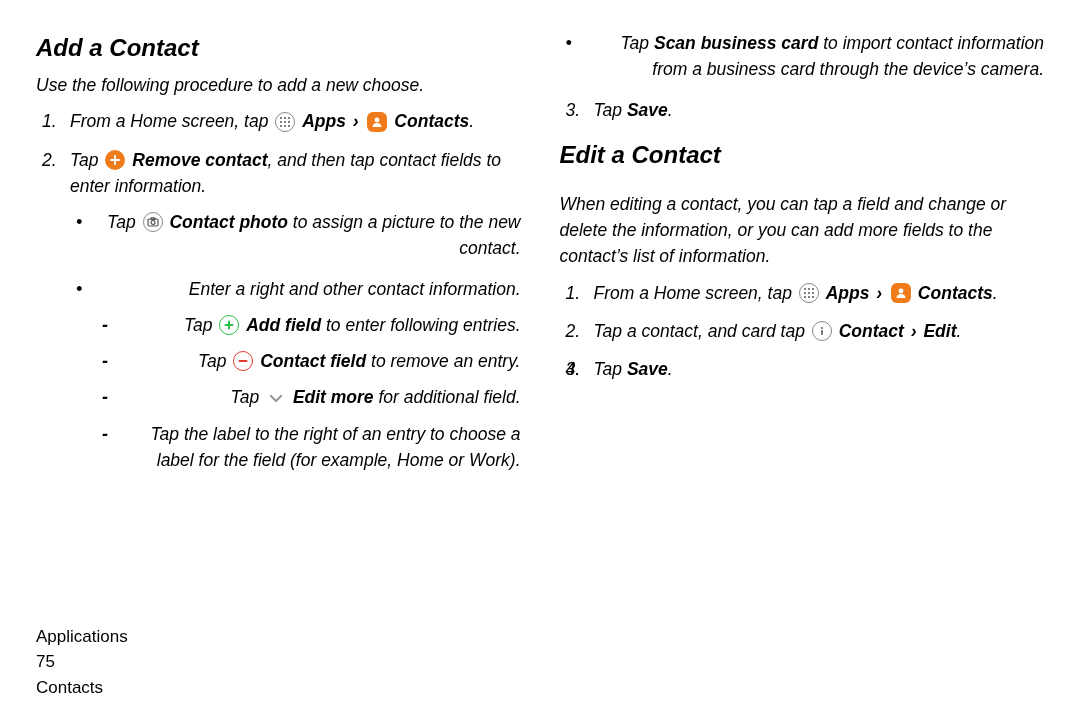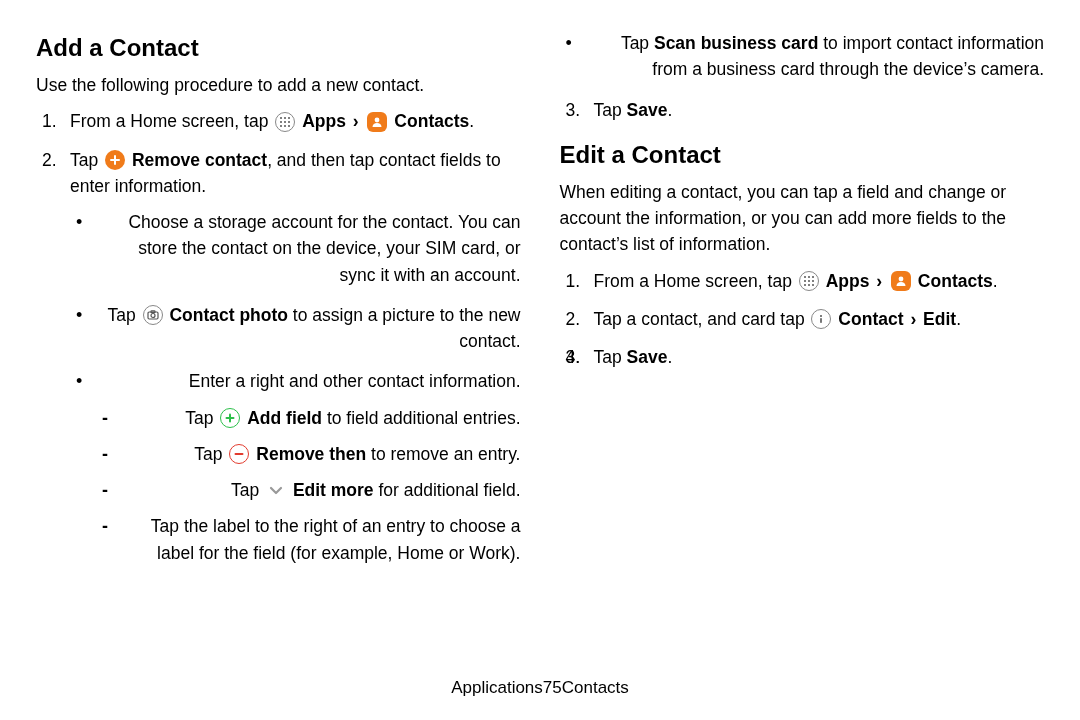--- a/index.html
+++ b/index.html
@@ -11,20 +11,21 @@
     background: #fff;
     padding: 30px 36px 0 36px;
     position: relative;
     font-size: 17.5px;
     line-height: 1.5;
   }
   .columns {
     display: flex;
     gap: 39px;
     height: 640px;
+    font-style: italic;
   }
   .col {
     flex: 1;
     min-width: 0;
   }
   h2 {
     font-size: 24px;
     font-weight: 700;
     margin-bottom: 6px;
   }
@@ -89,33 +90,34 @@
   .ico-plus-green { background:#fff; border:1.5px solid #2bbf4a; border-radius:50%; }
   .ico-minus-red { background:#fff; border:1.5px solid #e23b2e; border-radius:50%; }
   .ico-chevron { }
   .ico-chevron svg { width:16px; height:16px; }
   .ico-info { background:#fff; border:1.2px solid #888; border-radius:50%; }
   .chev { font-weight:700; margin:0 2px; }
   .footer {
     position: absolute;
     left: 36px; right: 36px; bottom: 20px;
     display: flex;
-    justify-content: center;
+    justify-content: flex-end;
     font-size: 17px;
-  }
-  .h2-right { margin-top: 14px; margin-bottom: 6px; }
+    flex-direction: column;
+  }
+  .h2-right { margin-top: 14px; margin-bottom: 18px; }
 </style>
 </head>
 <body>
 
 <div class="columns">
 
   <div class="col">
     <h2>Add a Contact</h2>
-    <p class="intro">Use the following procedure to add a new contact.</p>
+    <p class="intro">Use the following procedure to add a new choose.</p>
 
     <ol>
       <li>
         <span class="num">1.</span>
         <span>From a Home screen, tap </span>
         <span class="ico ico-apps">
           <svg viewBox="0 0 12 12">
               <g fill="#555">
                 <circle cx="2" cy="2" r="1"></circle>
                 <circle cx="6" cy="2" r="1"></circle>
@@ -149,23 +151,20 @@
           <svg viewBox="0 0 14 14">
               <g stroke="#fff" stroke-width="2" stroke-linecap="round">
                 <line x1="7" y1="3" x2="7" y2="11"></line>
                 <line x1="3" y1="7" x2="11" y2="7"></line>
               </g>
             </svg>
         </span>
         <span class="b">Remove contact</span><span>, and then tap contact fields to enter information.</span>
 
         <ul class="bullets">
-          <li>
-            <span>Choose a storage account for the contact. You can store the contact on the device, your SIM card, or sync it with an account.</span>
-          </li>
           <li>
             <span>Tap </span>
             <span class="ico ico-photo">
               <svg viewBox="0 0 14 14">
                   <g fill="none" stroke="#555" stroke-width="1.2">
                     <rect x="2" y="4" width="10" height="7" rx="1.2"></rect>
                     <circle cx="7" cy="7.5" r="2"></circle>
                     <rect x="5" y="2.8" width="4" height="1.8" rx="0.6"></rect>
                   </g>
                 </svg>
@@ -179,32 +178,32 @@
               <li>
                 <span>Tap </span>
                 <span class="ico ico-plus-green">
                   <svg viewBox="0 0 14 14">
                       <g stroke="#2bbf4a" stroke-width="2" stroke-linecap="round">
                         <line x1="7" y1="3.5" x2="7" y2="10.5"></line>
                         <line x1="3.5" y1="7" x2="10.5" y2="7"></line>
                       </g>
                     </svg>
                 </span>
-                <span class="b">Add field</span><span> to field additional entries.</span>
+                <span class="b">Add field</span><span> to enter following entries.</span>
               </li>
               <li>
                 <span>Tap </span>
                 <span class="ico ico-minus-red">
                   <svg viewBox="0 0 14 14">
                       <g stroke="#e23b2e" stroke-width="2" stroke-linecap="round">
                         <line x1="3.5" y1="7" x2="10.5" y2="7"></line>
                       </g>
                     </svg>
                 </span>
-                <span class="b">Remove then</span><span> to remove an entry.</span>
+                <span class="b">Contact field</span><span> to remove an entry.</span>
               </li>
               <li>
                 <span>Tap </span>
                 <span class="ico ico-chevron">
                   <svg viewBox="0 0 16 16">
                       <polyline points="3,6 8,11 13,6" fill="none" stroke="#999" stroke-width="2.2" stroke-linecap="round" stroke-linejoin="round"></polyline>
                     </svg>
                 </span>
                 <span class="b">Edit more</span><span> for additional field.</span>
               </li>
@@ -227,21 +226,21 @@
     </ul>
 
     <ol>
       <li>
         <span class="num">3.</span>
         <span>Tap </span><span class="b">Save</span><span>.</span>
       </li>
     </ol>
 
     <h2 class="h2-right">Edit a Contact</h2>
-    <p class="intro">When editing a contact, you can tap a field and change or account the information, or you can add more fields to the contact’s list of information.</p>
+    <p class="intro">When editing a contact, you can tap a field and change or delete the information, or you can add more fields to the contact’s list of information.</p>
 
     <ol>
       <li>
         <span class="num">1.</span>
         <span>From a Home screen, tap </span>
         <span class="ico ico-apps">
           <svg viewBox="0 0 12 12">
               <g fill="#555">
                 <circle cx="2" cy="2" r="1"></circle>
                 <circle cx="6" cy="2" r="1"></circle>

